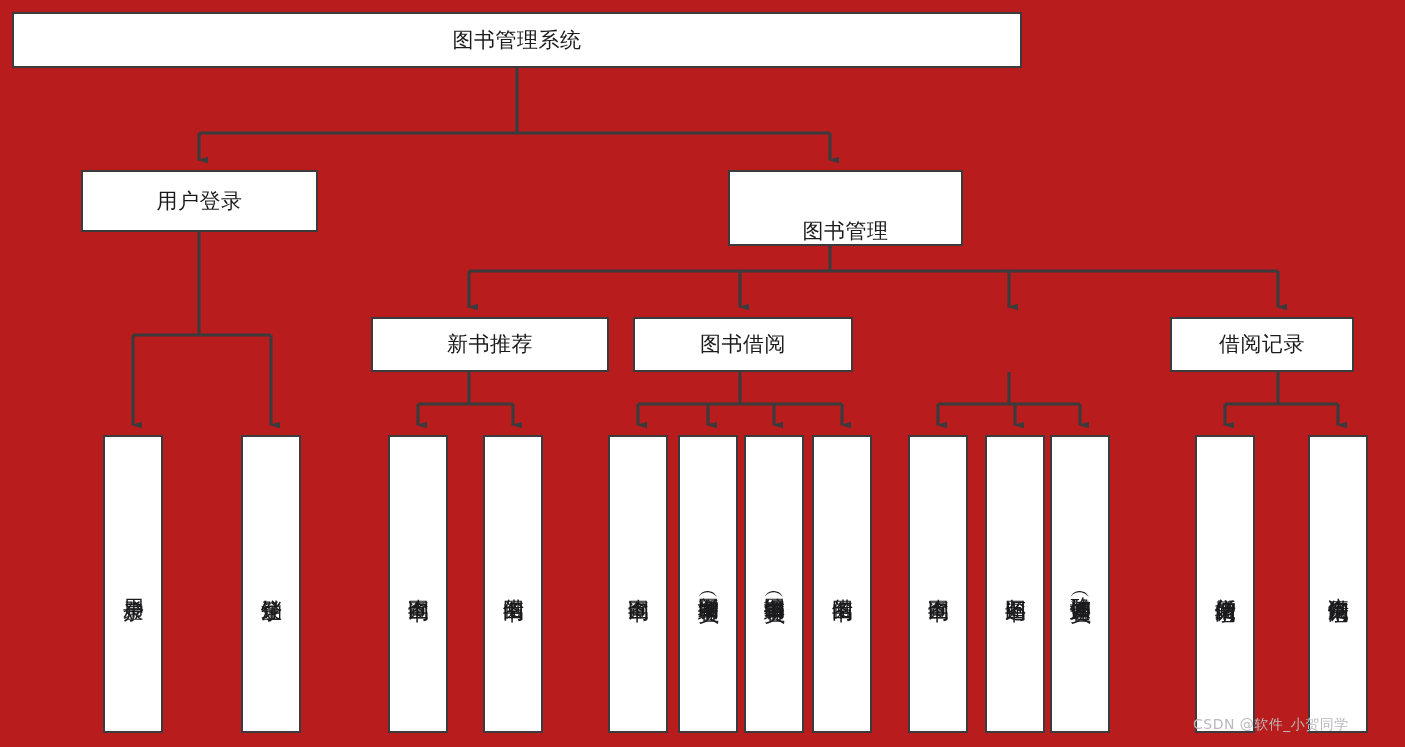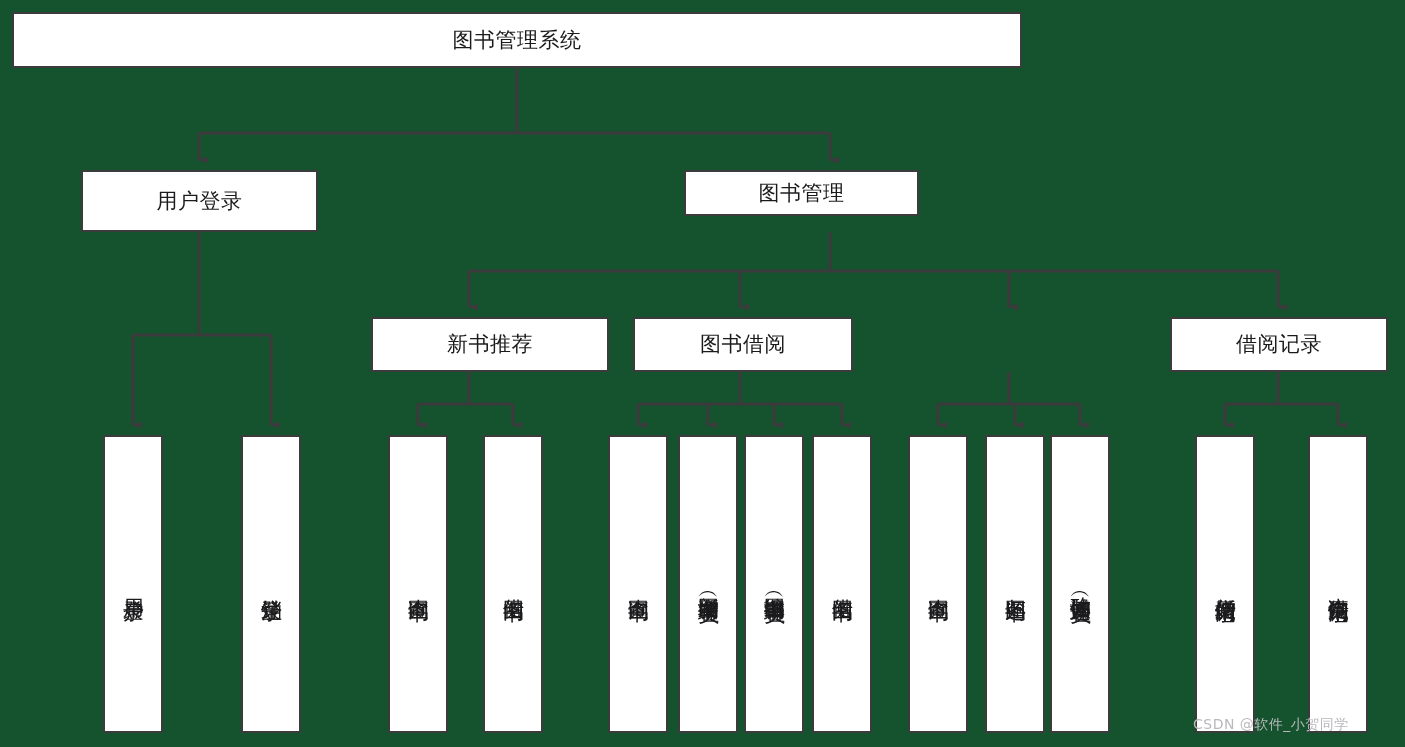--- a/index.html
+++ b/index.html
@@ -8,21 +8,21 @@
     padding: 0;
     background: #ffffff;
   }
   body {
     font-family: "DejaVu Sans", "Liberation Sans", sans-serif;
   }
   #canvas {
     position: relative;
     width: 1405px;
     height: 747px;
-    background: #14532d;
+    background: #b91c1c;
     overflow: hidden;
   }
   #wires {
     position: absolute;
     left: 0;
     top: 0;
     width: 1405px;
     height: 747px;
     pointer-events: none;
   }
@@ -125,31 +125,31 @@
     </g>
   </svg>
 
   <div class="node horiz" style="left:12px; top:12px; width:1010px; height:56px;">
     <span class="nlabel">图书管理系统</span>
   </div>
 
   <div class="node horiz" style="left:81px; top:170px; width:237px; height:62px;">
     <span class="nlabel">用户登录</span>
   </div>
-  <div class="node horiz" style="left:684px; top:170px; width:235px; height:46px;">
+  <div class="node horiz" style="left:728px; top:170px; width:235px; height:76px;align-items:flex-end;">
     <span class="nlabel">图书管理</span>
   </div>
 
   <div class="node horiz" style="left:371px; top:317px; width:238px; height:55px;">
     <span class="nlabel">新书推荐</span>
   </div>
   <div class="node horiz" style="left:633px; top:317px; width:220px; height:55px;">
     <span class="nlabel">图书借阅</span>
   </div>
-  <div class="node horiz" style="left:1170px; top:317px; width:218px; height:55px;">
+  <div class="node horiz" style="left:1170px; top:317px; width:184px; height:55px;">
     <span class="nlabel">借阅记录</span>
   </div>
 
   <div class="node vert" style="left:103px; top:435px; width:60px; height:298px;">
     <span class="nlabel">用户登录</span>
   </div>
   <div class="node vert" style="left:241px; top:435px; width:60px; height:298px;">
     <span class="nlabel">注销登录</span>
   </div>
 

